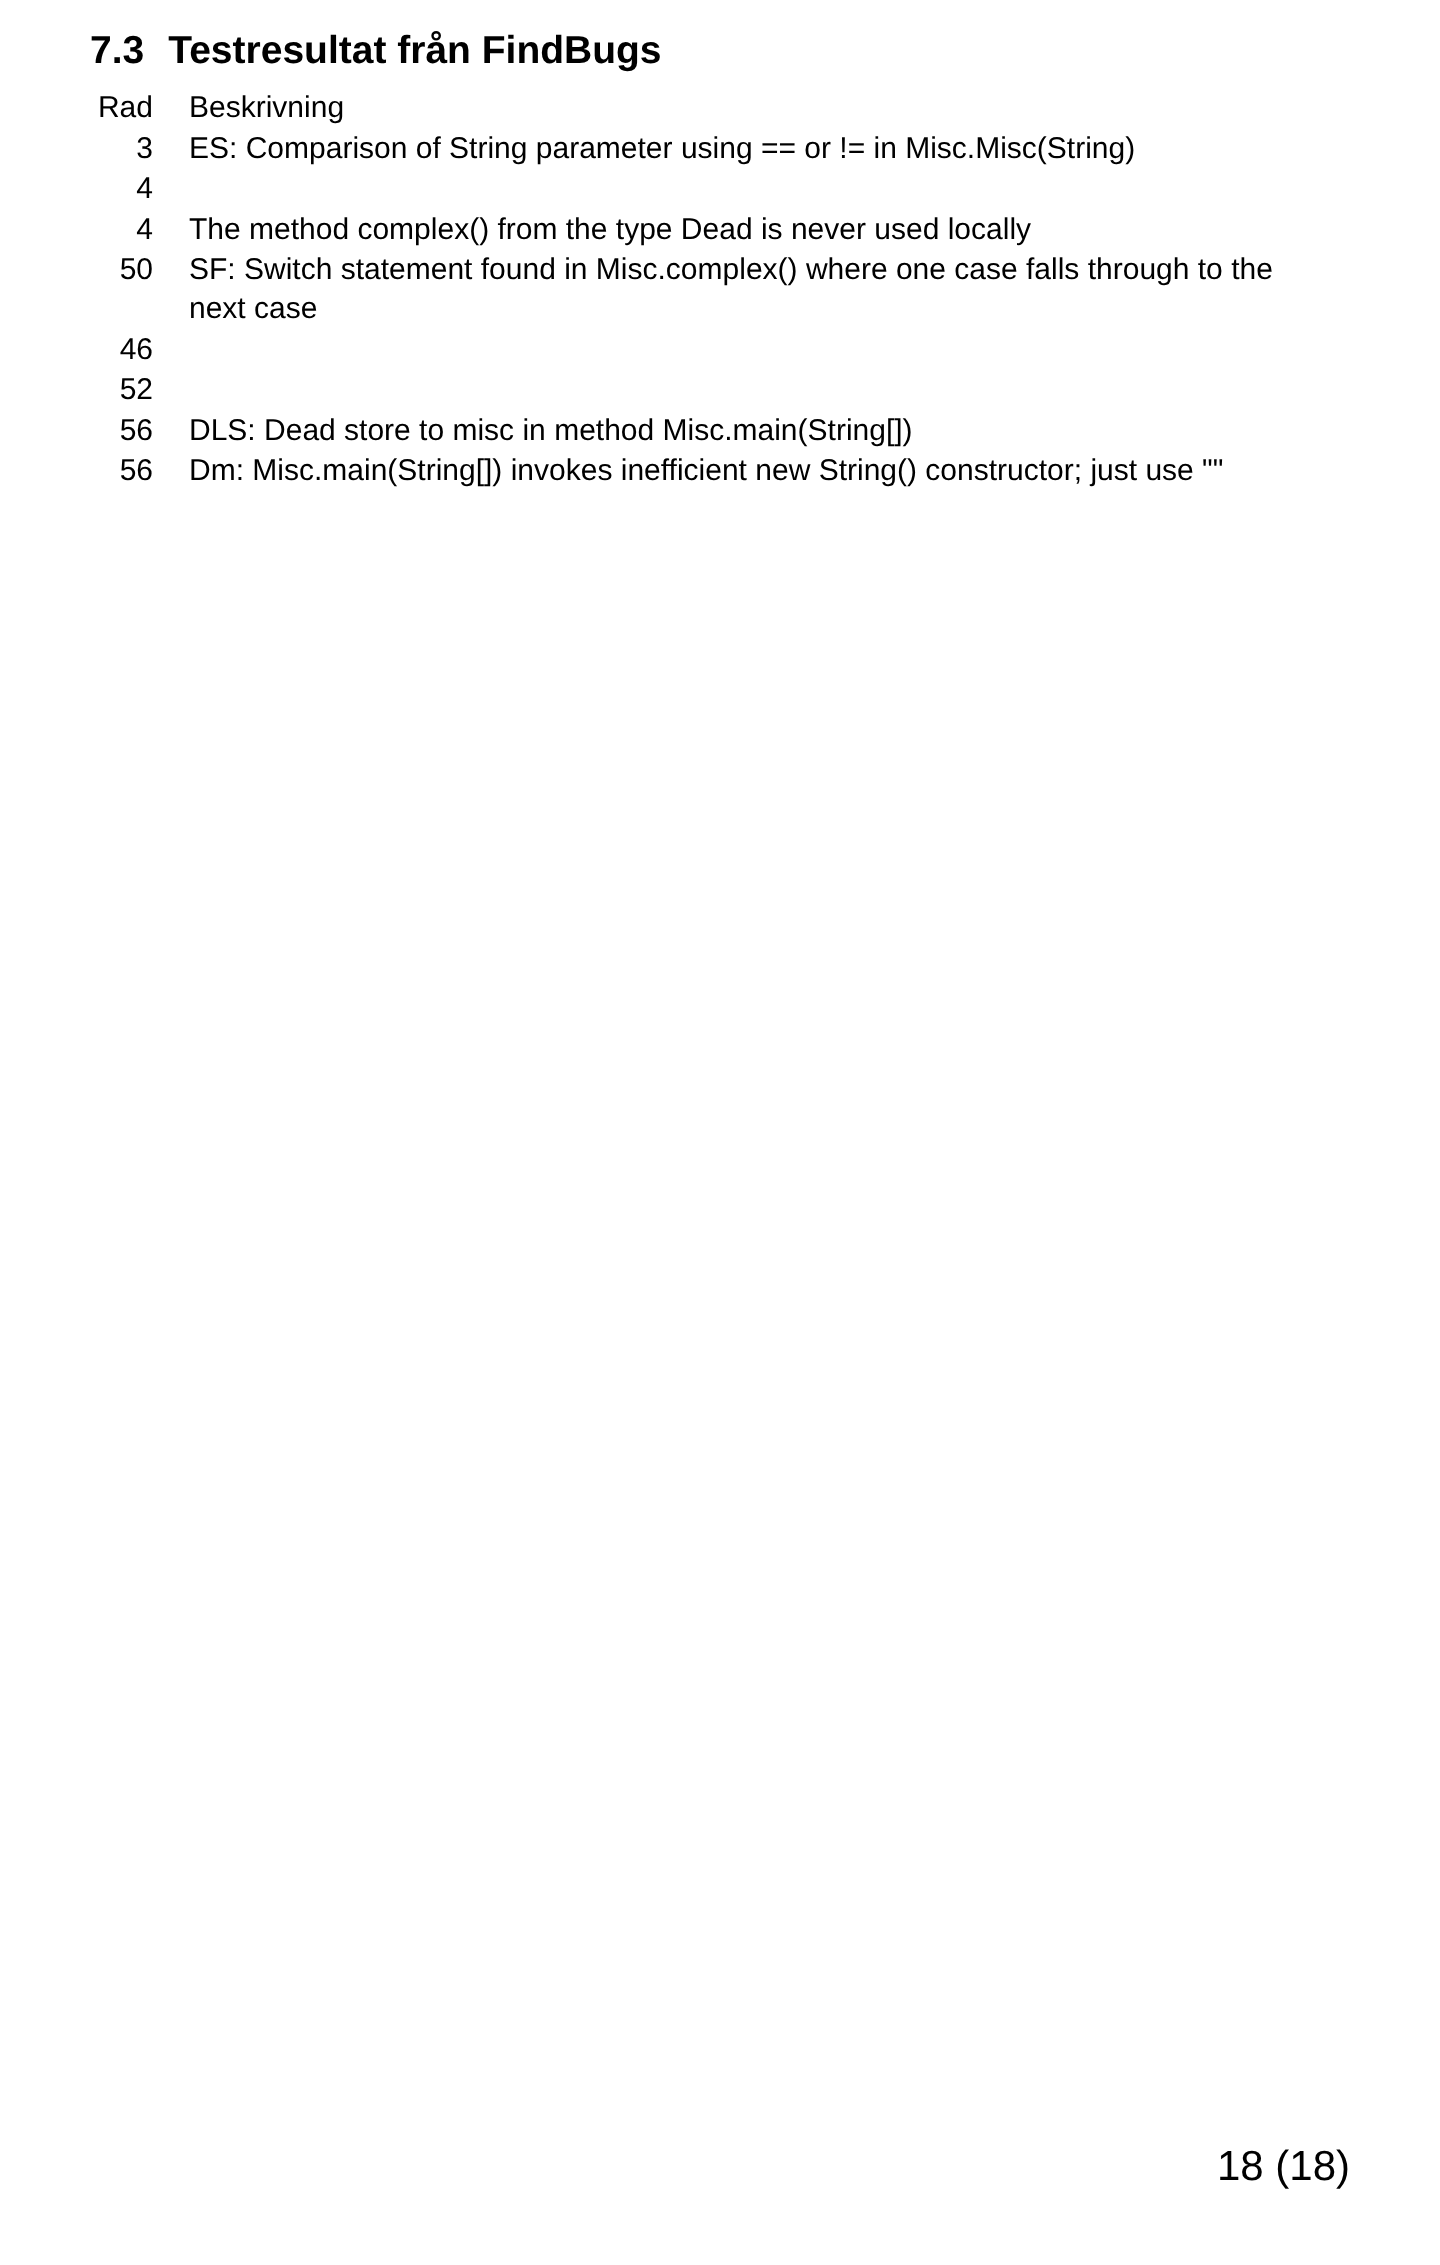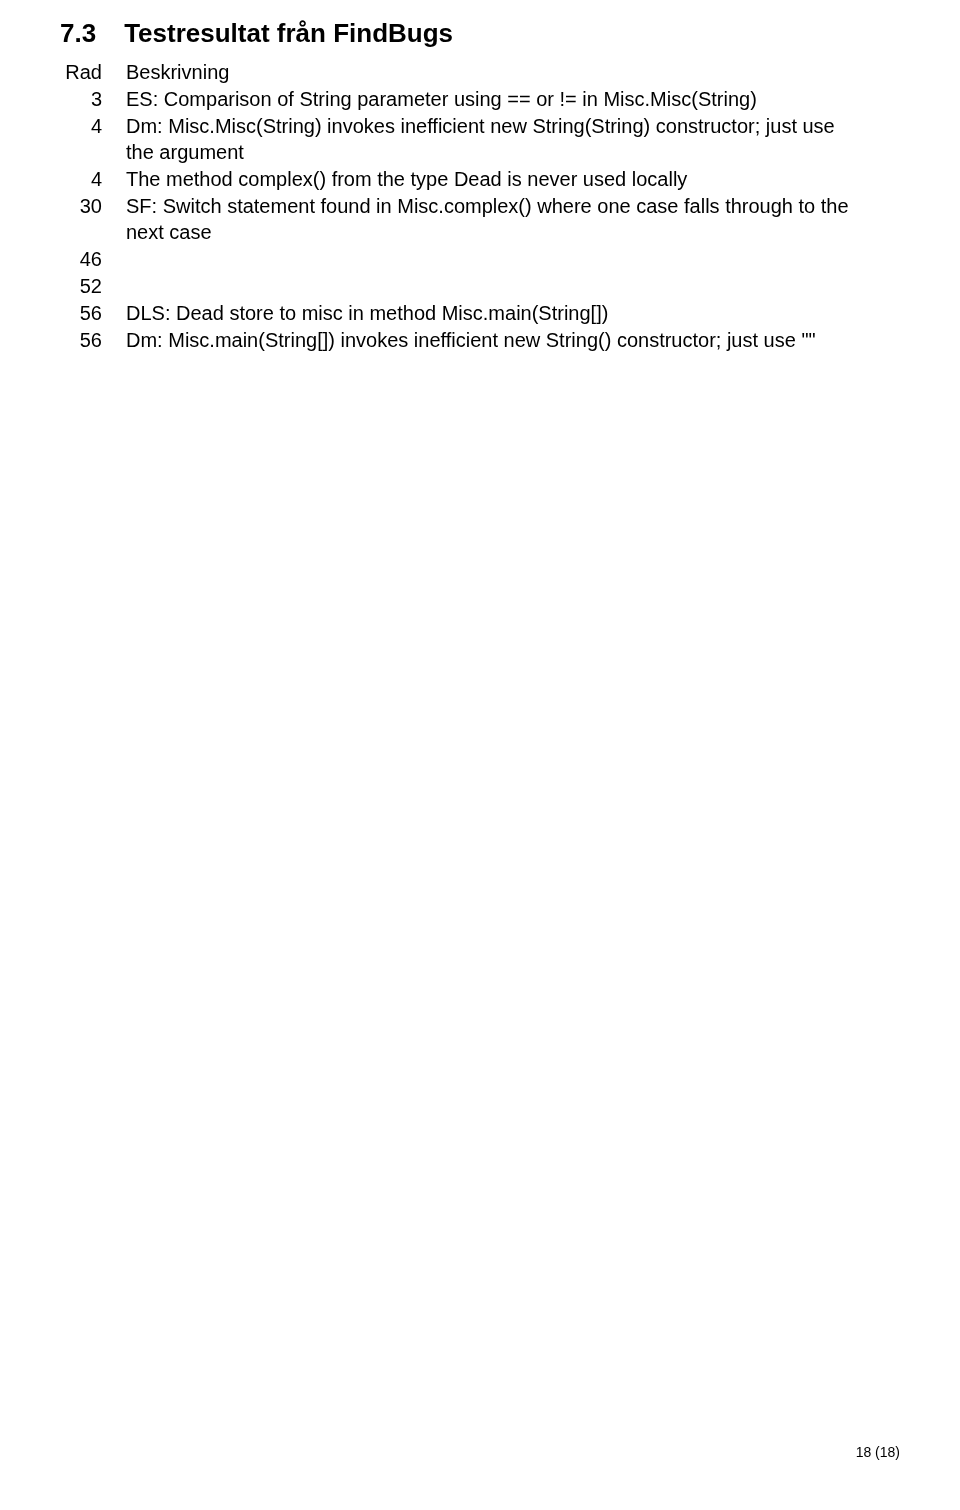--- a/index.html
+++ b/index.html
@@ -17,21 +17,21 @@
     padding: 18px 60px 60px 60px;
   }
   .section-heading {
     font-size: 26px;
     font-weight: bold;
     color: #000000;
     margin-bottom: 10px;
   }
   .section-num {
     display: inline-block;
-    margin-right: 28px;
+    margin-right: 16px;
   }
   .table {
     display: block;
     font-size: 20px;
     line-height: 1.3;
   }
   .row {
     display: flex;
     align-items: flex-start;
     margin-bottom: 1px;
@@ -47,21 +47,21 @@
     max-width: 740px;
   }
   .header-row .col-line,
   .header-row .col-desc {
     font-weight: normal;
   }
   .page-number {
     position: absolute;
     bottom: 50px;
     right: 60px;
-    font-size: 14px;
+    font-size: 28px;
   }
 </style>
 </head>
 <body>
 
 <div class="section-heading">
   <span class="section-num">7.3</span><span>Testresultat från FindBugs</span>
 </div>
 
 <div class="table">
@@ -69,28 +69,27 @@
     <div class="col-line">Rad</div>
     <div class="col-desc">Beskrivning</div>
   </div>
 
   <div class="row">
     <div class="col-line">3</div>
     <div class="col-desc">ES: Comparison of String parameter using == or != in Misc.Misc(String)</div>
   </div>
   <div class="row">
     <div class="col-line">4</div>
-    <div class="col-desc">Dm: Misc.Misc(String) invokes inefficient new String(String) constructor; just use the argument</div>
   </div>
   <div class="row">
     <div class="col-line">4</div>
     <div class="col-desc">The method complex() from the type Dead is never used locally</div>
   </div>
   <div class="row">
-    <div class="col-line">30</div>
+    <div class="col-line">50</div>
     <div class="col-desc">SF: Switch statement found in Misc.complex() where one case falls through to the next case</div>
   </div>
   <div class="row">
     <div class="col-line">46</div>
   </div>
   <div class="row">
     <div class="col-line">52</div>
   </div>
   <div class="row">
     <div class="col-line">56</div>

